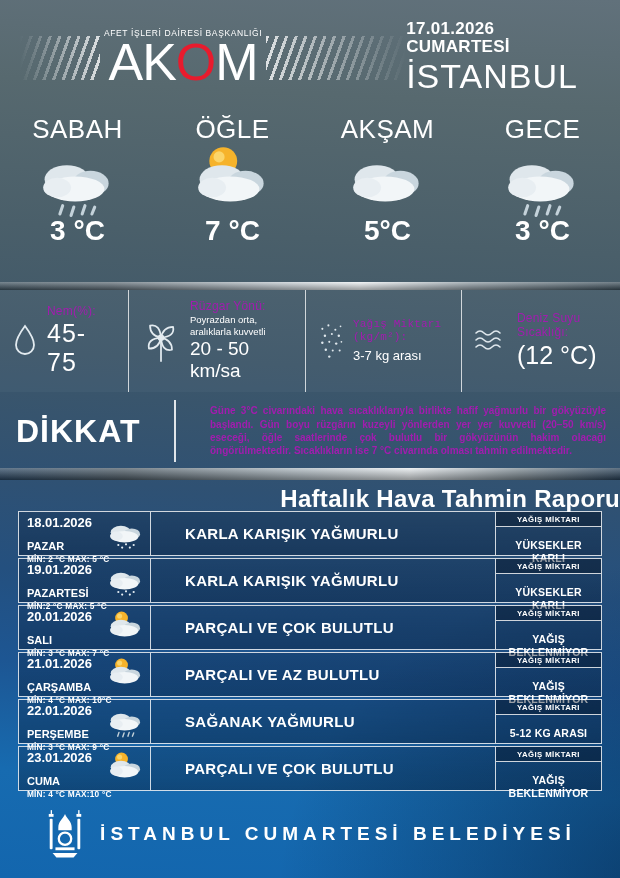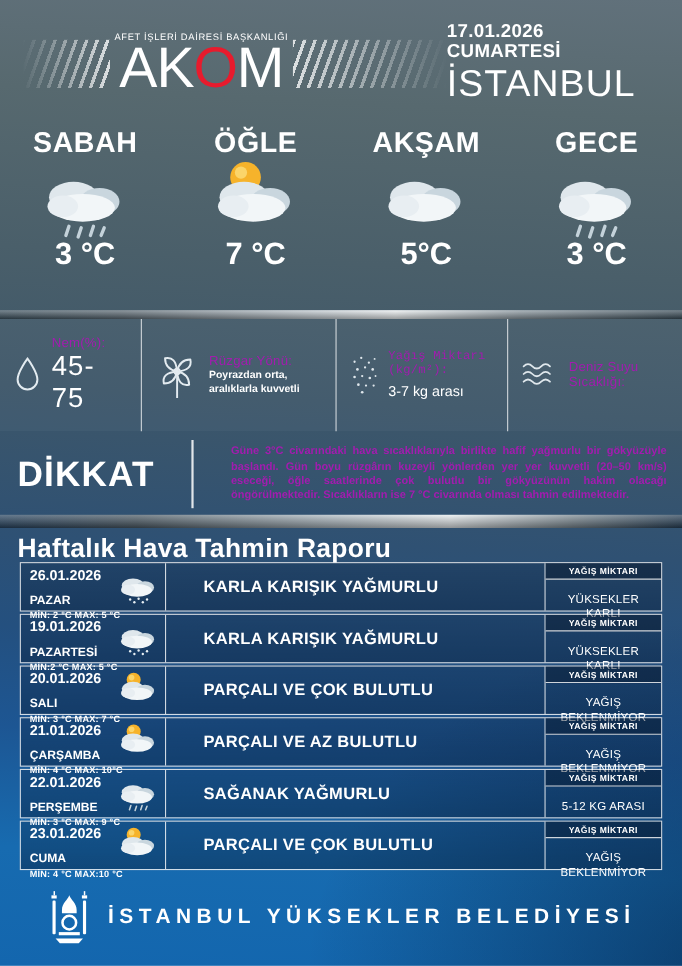--- a/index.html
+++ b/index.html
@@ -23,21 +23,21 @@
   .logo-core{text-align:center;margin:0 4px;}
   .logo-small{font-size:8.5px;font-weight:400;letter-spacing:.6px;white-space:nowrap;}
   .logo-big{font-size:52px;font-weight:400;letter-spacing:-1px;line-height:.95;}
   .logo-big .red-o{color:#e81b2d;}
   .header-right{text-align:left;line-height:1.05;margin-top:4px;}
   .hdr-date{font-size:17px;font-weight:700;letter-spacing:.3px;}
   .hdr-city{font-size:34px;font-weight:500;letter-spacing:1px;margin-top:3px;}
   
   .dayparts{height:172px;display:flex;}
   .daypart{flex:1;display:flex;flex-direction:column;align-items:center;justify-content:flex-start;padding-top:4px;}
-  .dp-label{font-size:26px;font-weight:700;letter-spacing:.5px;}
+  .dp-label{font-size:26px;font-weight:400;letter-spacing:.5px;}
   .dp-icon svg{width:104px;height:78px;display:block;margin:-2px 0 -6px;}
   .dp-temp{font-size:28px;font-weight:800;}
   
   .band{height:8px;
     background:
       linear-gradient(180deg,rgba(255,255,255,.30),rgba(0,0,0,.35)),
       linear-gradient(90deg,rgba(25,36,44,.15) 0%,#5d6b75 18%,#c3ccd2 46%,#eef2f4 58%,#8d9aa2 76%,rgba(20,30,40,.25) 100%);}
   .band.b2{height:12px;
     background:
       linear-gradient(180deg,rgba(255,255,255,.28),rgba(0,0,0,.38)),
@@ -52,51 +52,51 @@
   .metric:nth-child(4){flex:1;}
   .m-icon{flex:0 0 auto;margin-right:9px;display:flex;align-items:center;}
   .m-icon svg{display:block;}
   .metric:nth-child(1) .m-icon svg{width:26px;height:36px;}
   .metric:nth-child(2) .m-icon svg{width:40px;height:46px;}
   .metric:nth-child(3) .m-icon svg{width:26px;height:42px;}
   .metric:nth-child(4) .m-icon svg{width:34px;height:28px;}
   .m-text{line-height:1.15;}
   .m-title{font-size:12px;font-weight:400;color:#a21caf;letter-spacing:.2px;}
   .metric:nth-child(3) .m-title{font-size:11px;font-family:Liberation Mono, monospace;}
-  .m-sub{font-size:9.5px;font-weight:700;line-height:1.25;}
+  .m-sub{font-size:9.5px;font-weight:400;line-height:1.25;}
   .m-sub:empty{display:none;}
   .m-value{font-weight:400;}
   .metric:nth-child(1) .m-value{font-size:25px;letter-spacing:1px;}
   .metric:nth-child(2) .m-value{font-size:19px;}
   .metric:nth-child(3) .m-value{font-size:13px;margin-top:6px;}
   .metric:nth-child(4) .m-value{font-size:25px;margin-top:2px;}
   
   .alert{height:76px;display:flex;align-items:center;padding:2px 14px 0 16px;box-sizing:border-box;}
   .alert-title{font-size:32px;font-weight:800;letter-spacing:1px;flex:0 0 158px;}
   .alert-sep{width:2px;align-self:stretch;margin:6px 0;background:rgba(255,255,255,.85);flex:0 0 2px;}
   .alert-text{font-size:10px;font-weight:700;line-height:1.34;padding-left:10px;text-align:justify;color:#a21caf;margin-left:24px;}
   
-  .wk-heading{font-size:24px;font-weight:800;letter-spacing:.3px;padding:5px 0 4px 16px;height:29px;box-sizing:border-box;}
+  .wk-heading{font-size:24px;font-weight:800;letter-spacing:.3px;padding:5px 0 4px 16px;height:29px;box-sizing:border-box;text-align:right;}
   .wk-table{margin:2px 18px 0;}
   .wk-row{display:flex;height:45px;margin-bottom:2px;
     background:linear-gradient(180deg,rgba(10,36,68,.30),rgba(8,30,58,.46));
     border:1px solid rgba(255,255,255,.8);box-sizing:border-box;}
   .wk-datecell{flex:0 0 132px;position:relative;padding:4px 0 0 8px;box-sizing:border-box;border-right:1px solid rgba(255,255,255,.8);}
   .wk-date{font-size:13px;font-weight:800;line-height:1.1;}
   .wk-day{font-size:11px;font-weight:700;line-height:1.25;margin-top:10px;}
   .wk-minmax{font-size:8.3px;font-weight:700;letter-spacing:.2px;line-height:1.4;}
   .wk-icon{position:absolute;right:1px;top:3px;}
   .wk-icon svg{width:46px;height:37px;display:block;}
   .wk-desc{flex:1;display:flex;align-items:center;padding-left:34px;font-size:15px;font-weight:800;letter-spacing:.3px;border-right:1px solid rgba(255,255,255,.8);}
   .wk-amount{flex:0 0 105px;display:flex;flex-direction:column;}
   .wk-amount-hd{flex:0 0 14px;display:flex;align-items:center;justify-content:center;
     font-size:7.8px;font-weight:800;letter-spacing:.4px;
     background:rgba(5,18,36,.40);border-bottom:1px solid rgba(255,255,255,.8);}
   .wk-amount-val{flex:1;display:flex;align-items:center;justify-content:center;text-align:center;
-    font-size:10.5px;font-weight:400;line-height:1.2;padding:12px 3px;letter-spacing:.2px;}
+    font-size:10.5px;font-weight:700;line-height:1.2;padding:12px 3px;letter-spacing:.2px;}
   
   .footer{position:absolute;left:0;right:0;bottom:0;height:88px;display:flex;align-items:center;justify-content:center;gap:14px;}
   .ibb-logo svg{width:42px;height:50px;display:block;}
   .footer-text{font-size:19px;font-weight:800;letter-spacing:5px;}
 </style>
 </head>
 <body>
 
 <div class="header">
   <div class="logo-wrap">
@@ -201,20 +201,21 @@
           <path d="M18 18Q28 20 28 29q-9 2-10-11Z"></path>
           <path d="M18 18Q16 28 7 28q-2-9 11-10Z"></path>
           <circle cx="18" cy="18" r="2.2"></circle>
           <line x1="18" y1="21" x2="18" y2="40"></line>
         </svg>
       </div>
     <div class="m-text">
       <div class="m-title">Rüzgar Yönü:</div>
       <div class="m-sub">Poyrazdan orta,</div>
       <div class="m-sub">aralıklarla kuvvetli</div>
+      <div class="m-value">20 - 50 km/sa</div>
     </div>
   </div>
     <div class="metric">
     <div class="m-icon">
         <svg viewBox="0 0 30 44" fill="#dfe7ec">
           <circle cx="5" cy="8" r="1.2"></circle>
           <circle cx="12" cy="4" r="1.2"></circle>
           <circle cx="20" cy="9" r="1.2"></circle>
           <circle cx="26" cy="5" r="1"></circle>
           <circle cx="8" cy="16" r="1.4"></circle>
@@ -240,37 +241,38 @@
     <div class="m-icon">
         <svg viewBox="0 0 34 26" fill="none" stroke="#dfe7ec" stroke-width="1.6" stroke-linecap="round">
           <path d="M2 5q4-4 8 0t8 0t8 0"></path>
           <path d="M2 12q4-4 8 0t8 0t8 0"></path>
           <path d="M2 19q4-4 8 0t8 0t8 0"></path>
         </svg>
       </div>
     <div class="m-text">
       <div class="m-title">Deniz Suyu Sıcaklığı:</div>
 
+      <div class="m-value">(12 °C)</div>
     </div>
   </div>
   </div>
 
 <div class="alert">
   <div class="alert-title">DİKKAT</div>
   <div class="alert-sep"></div>
   <div class="alert-text">Güne 3°C civarındaki hava sıcaklıklarıyla birlikte hafif yağmurlu bir gökyüzüyle başlandı. Gün boyu rüzgârın kuzeyli yönlerden yer yer kuvvetli (20–50 km/s) eseceği, öğle saatlerinde çok bulutlu bir gökyüzünün hakim olacağı öngörülmektedir. Sıcaklıkların ise 7 °C civarında olması tahmin edilmektedir.</div>
 </div>
 
 <div class="band b2"></div>
 
 <div class="wk-heading">Haftalık Hava Tahmin Raporu</div>
 <div class="wk-table">
     <div class="wk-row">
     <div class="wk-datecell">
-      <div class="wk-date">26.01.2026</div>
+      <div class="wk-date">18.01.2026</div>
       <div class="wk-day">PAZAR</div>
       <div class="wk-minmax">MİN: 2 °C MAX: 5 °C</div>
       <div class="wk-icon">
           <svg viewBox="0 0 72 56">
             <ellipse cx="28" cy="26" rx="16" ry="10" fill="#dfe7ec"></ellipse>
             <ellipse cx="45" cy="29" rx="13" ry="9" fill="#c9d6de"></ellipse>
             <ellipse cx="34" cy="33" rx="21" ry="9" fill="#f2f6f8"></ellipse>
             <ellipse cx="21" cy="32" rx="10" ry="7" fill="#e8eef2"></ellipse>
             <g fill="#e6eef3">
               <circle cx="24" cy="46" r="1.7"></circle>
@@ -417,14 +419,14 @@
       <rect x="5" y="5" width="5" height="3"></rect>
       <rect x="34" y="5" width="5" height="3"></rect>
       <rect x="7" y="1" width="1.4" height="4"></rect>
       <rect x="35.8" y="1" width="1.4" height="4"></rect>
       <path d="M22 5c1.5 4.5 7 7.5 7 14v3H15v-3c0-6.5 5.5-9.5 7-14z"></path>
       <circle cx="22" cy="31" r="6.5" fill="none" stroke="#ffffff" stroke-width="2.4"></circle>
       <rect x="12" y="40" width="20" height="3"></rect>
       <path d="M9 46h26l-4 4.5H13z"></path>
     </svg>
   </div>
-  <div class="footer-text">İSTANBUL YÜKSEKLER BELEDİYESİ</div>
+  <div class="footer-text">İSTANBUL CUMARTESİ BELEDİYESİ</div>
 </div>
 
 </body></html>

